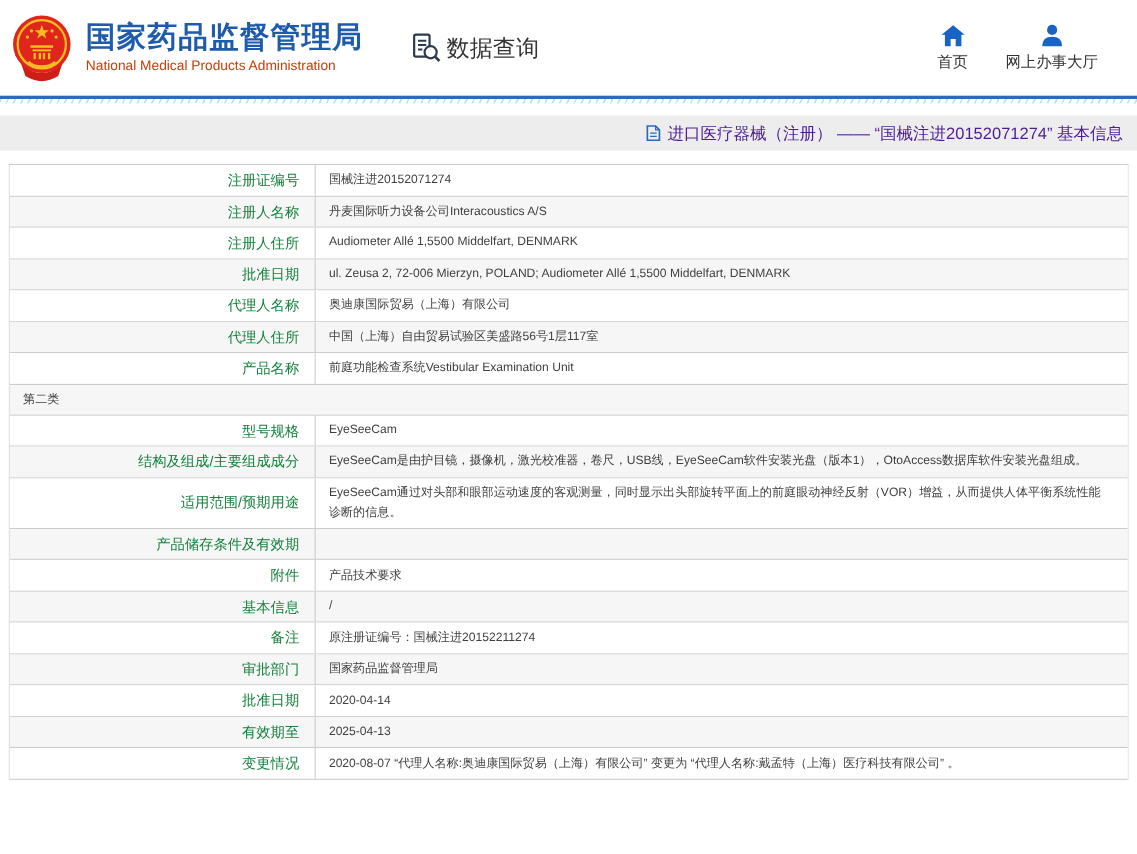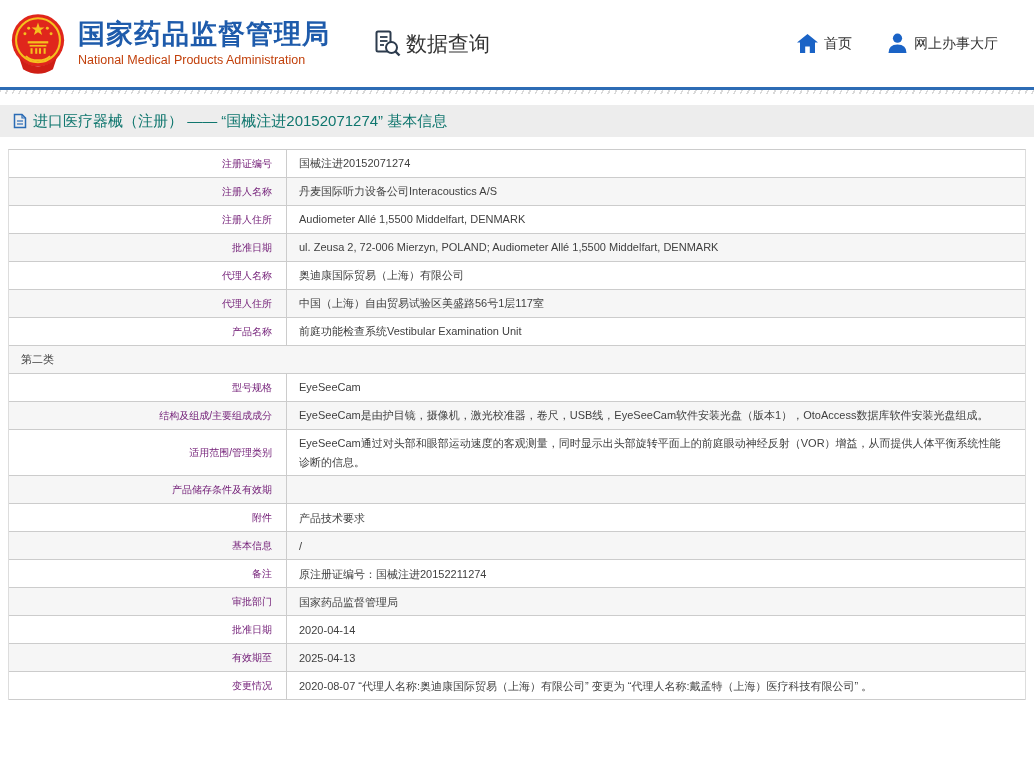--- a/index.html
+++ b/index.html
@@ -24,55 +24,55 @@
     color: #1e5bab; font-size: 27px; font-weight: bold;
     letter-spacing: 1px; line-height: 1.1; white-space: nowrap;
   }
   .brand-en { color: #c2410c; font-size: 12.5px; margin-top: 3px; white-space: nowrap; }
   .section-title {
     display: flex; align-items: center; margin-left: 44px; gap: 5px;
     color: #333; font-size: 21px; white-space: nowrap;
   }
   .header-nav { margin-left: auto; display: flex; gap: 34px; }
   .nav-item {
-    display: flex; flex-direction: row; align-items: center; gap: 5px;
+    display: flex; flex-direction: column; align-items: center; gap: 5px;
     font-size: 14px; color: #333; cursor: pointer; text-decoration: none;
   }
 
   
   .accent-band {
     border-top: 3px solid #2d6cb5;
     height: 7px;
     background: repeating-linear-gradient(115deg, #d9d9d9 0px, #d9d9d9 1.5px, #ffffff 1.5px, #ffffff 6px);
   }
 
   
   .breadcrumb {
     margin-top: 11px; height: 32px;
     background: #ededed;
     display: flex; align-items: center;
     padding: 0 13px; gap: 6px;
-    color: #0f766e; font-size: 15px;
+    color: #4c1d95; font-size: 15px; justify-content: flex-end;
   }
 
   
   .detail-table {
     margin: 12px 8px 0 8px;
     border-top: 1px solid #cccccc;
     border-left: 1px solid #dddddd;
     border-right: 1px solid #dddddd;
   }
   .row { display: flex; align-items: stretch; min-height: 28px; border-bottom: 1px solid #cccccc; background: #ffffff; }
   .row:nth-child(even) { background: #f6f6f6; }
   .cell-label {
     width: 278px; flex: none;
     display: flex; align-items: center; justify-content: flex-end;
     padding: 4px 14px 4px 6px;
     border-right: 1px solid #cccccc;
-    color: #701a75; font-size: 10px; text-align: right;
+    color: #15803d; font-size: 13px; text-align: right;
     gap: 4px; line-height: 1.5;
   }
   .cell-value {
     flex: 1; display: flex; align-items: center;
     padding: 4px 16px 4px 12px;
     color: #3f3f3f; font-size: 11px; line-height: 1.7;
   }
 </style>
 </head>
 <body>
@@ -176,21 +176,21 @@
   </div>
   <div class="row">
     <div class="cell-label">型号规格</div>
     <div class="cell-value">EyeSeeCam</div>
   </div>
   <div class="row">
     <div class="cell-label">结构及组成/主要组成成分</div>
     <div class="cell-value">EyeSeeCam是由护目镜，摄像机，激光校准器，卷尺，USB线，EyeSeeCam软件安装光盘（版本1），OtoAccess数据库软件安装光盘组成。</div>
   </div>
   <div class="row">
-    <div class="cell-label">适用范围/管理类别</div>
+    <div class="cell-label">适用范围/预期用途</div>
     <div class="cell-value">EyeSeeCam通过对头部和眼部运动速度的客观测量，同时显示出头部旋转平面上的前庭眼动神经反射（VOR）增益，从而提供人体平衡系统性能诊断的信息。</div>
   </div>
   <div class="row">
     <div class="cell-label">产品储存条件及有效期</div>
     <div class="cell-value"></div>
   </div>
   <div class="row">
     <div class="cell-label">附件</div>
     <div class="cell-value">产品技术要求</div>
   </div>

